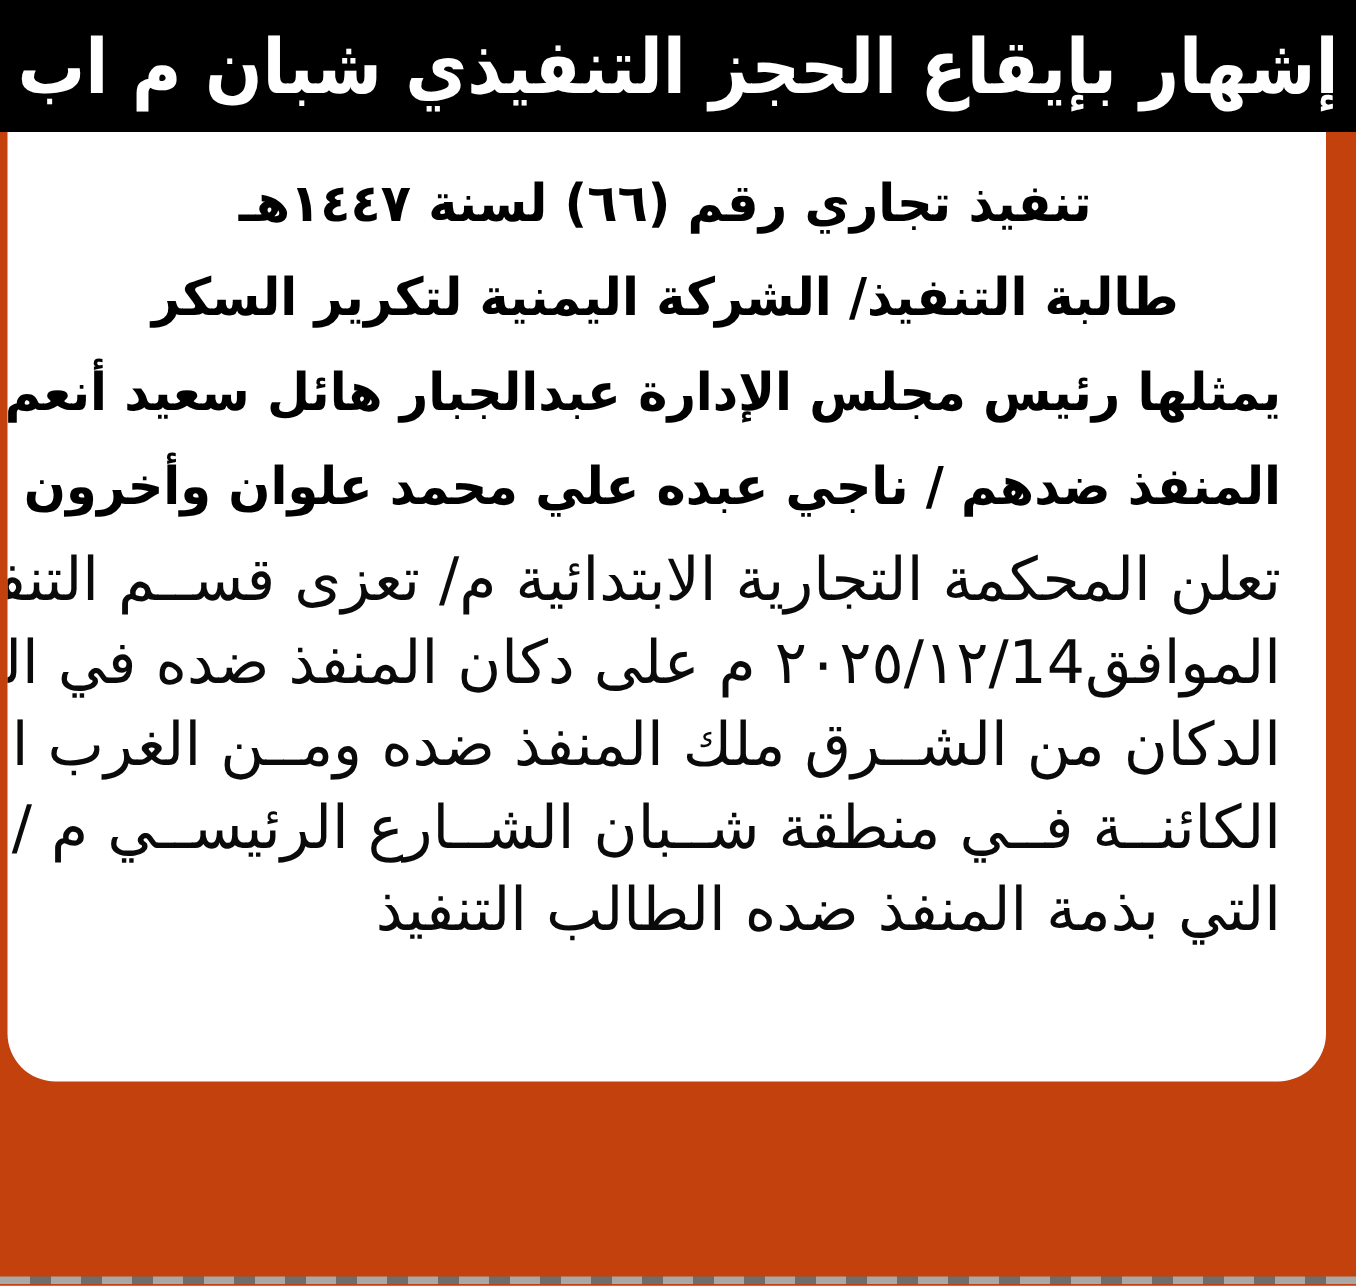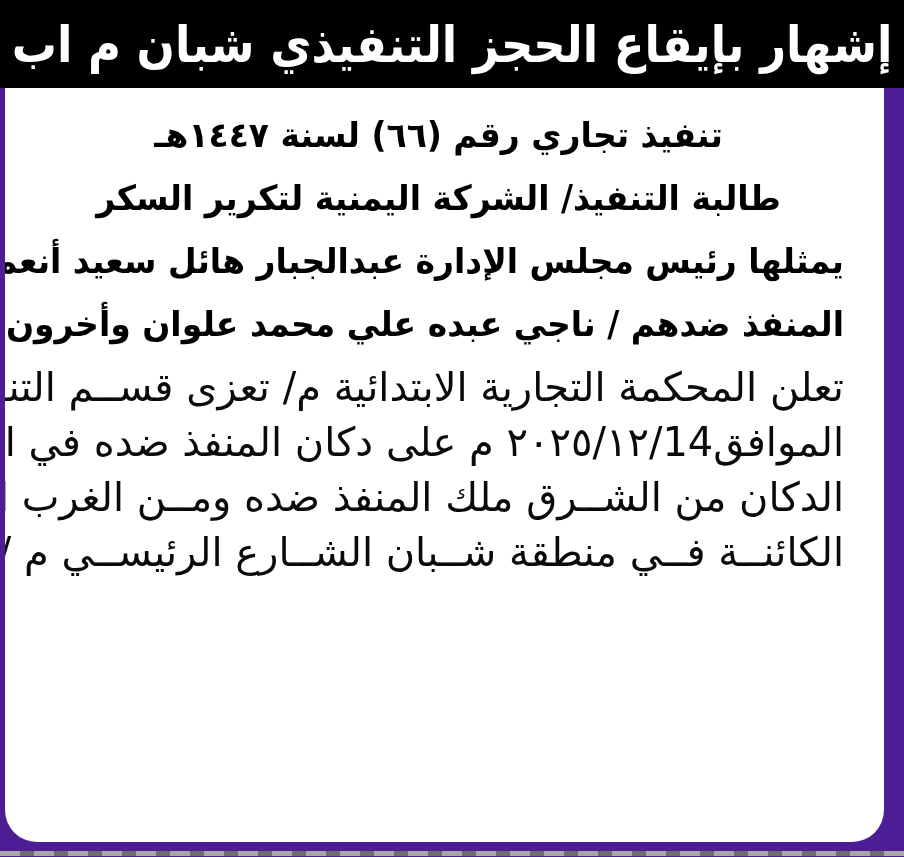--- a/index.html
+++ b/index.html
@@ -5,21 +5,21 @@
   html, body {
     margin: 0;
     padding: 0;
     background: #6d6d6d;
     font-family: "DejaVu Sans", sans-serif;
   }
   .page {
     position: relative;
     width: 904px;
     height: 857px;
-    background: #4c1d95;
+    background: #c2410c;
     overflow: hidden;
     direction: rtl;
   }
   
   .masthead {
     position: absolute;
     top: 0; left: 0;
     width: 904px;
     height: 88px;
     background: #000000;
@@ -34,25 +34,25 @@
     letter-spacing: 0px;
     transform: scaleY(1.12);
     white-space: nowrap;
   }
   
   .notice-card {
     position: absolute;
     top: 88px;
     right: 20px;
     left: 5px;
-    height: 754px;
+    height: 633px;
     background: #ffffff;
     border-radius: 0 0 32px 32px;
     box-sizing: border-box;
-    padding: 16px 40px 0 28px;
+    padding: 16px 30px 0 28px;
     overflow: hidden;
   }
   .headline-block {
     text-align: center;
     font-weight: bold;
     color: #000000;
     font-size: 33px;
     line-height: 60px;
     transform-origin: top center;
     transform: scaleY(1.05);
@@ -103,19 +103,20 @@
       <div class="headline-line">طالبة التنفيذ/ الشركة اليمنية لتكرير السكر</div>
       <div class="headline-line">يمثلها رئيس مجلس الإدارة عبدالجبار هائل سعيد أنعم</div>
       <div class="headline-line">المنفذ ضدهم / ناجي عبده علي محمد علوان وأخرون</div>
     </div>
 
     <div class="body-block">
       <div class="body-line">تعلن المحكمة التجارية الابتدائية م/ تعزى قســم التنفيذي</div>
       <div class="body-line">الموافق٢٠٢٥/١٢/14 م على دكان المنفذ ضده في العمارة</div>
       <div class="body-line">الدكان من الشــرق ملك المنفذ ضده ومــن الغرب الشارع</div>
       <div class="body-line">الكائنــة فــي منطقة شــبان الشــارع الرئيســي م /اب ويحد</div>
+      <div class="body-line last-line">التي بذمة المنفذ ضده الطالب التنفيذ</div>
     </div>
 
   </div>
 
   <div class="bottom-dashes"></div>
 
 </div>
 
 </body></html>

